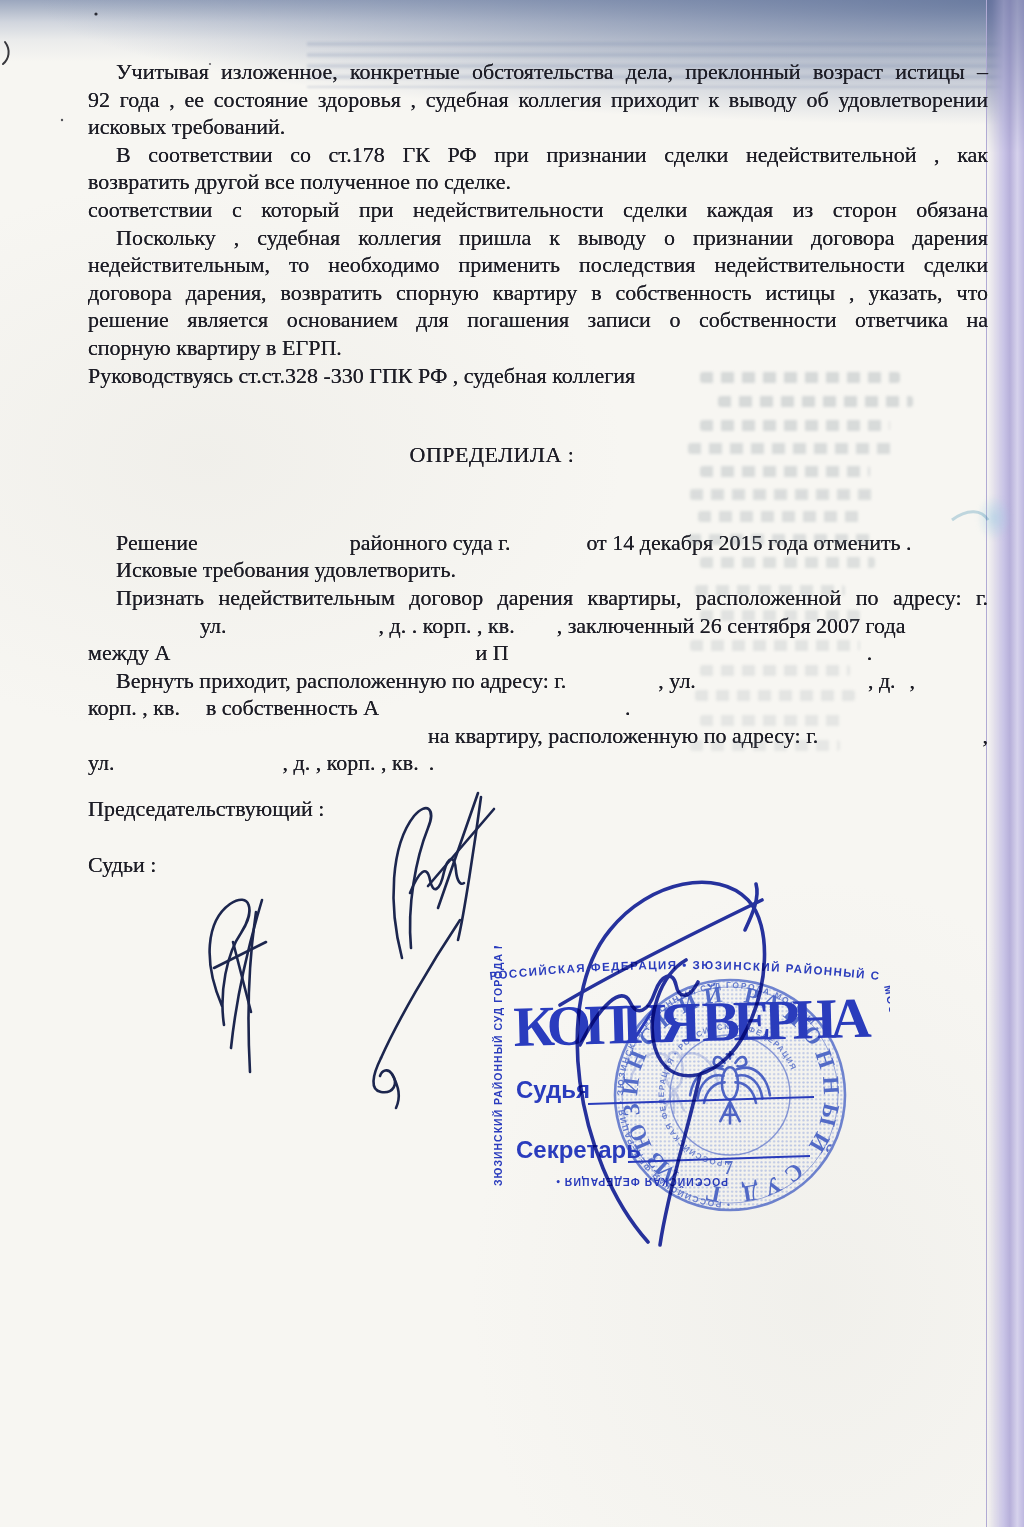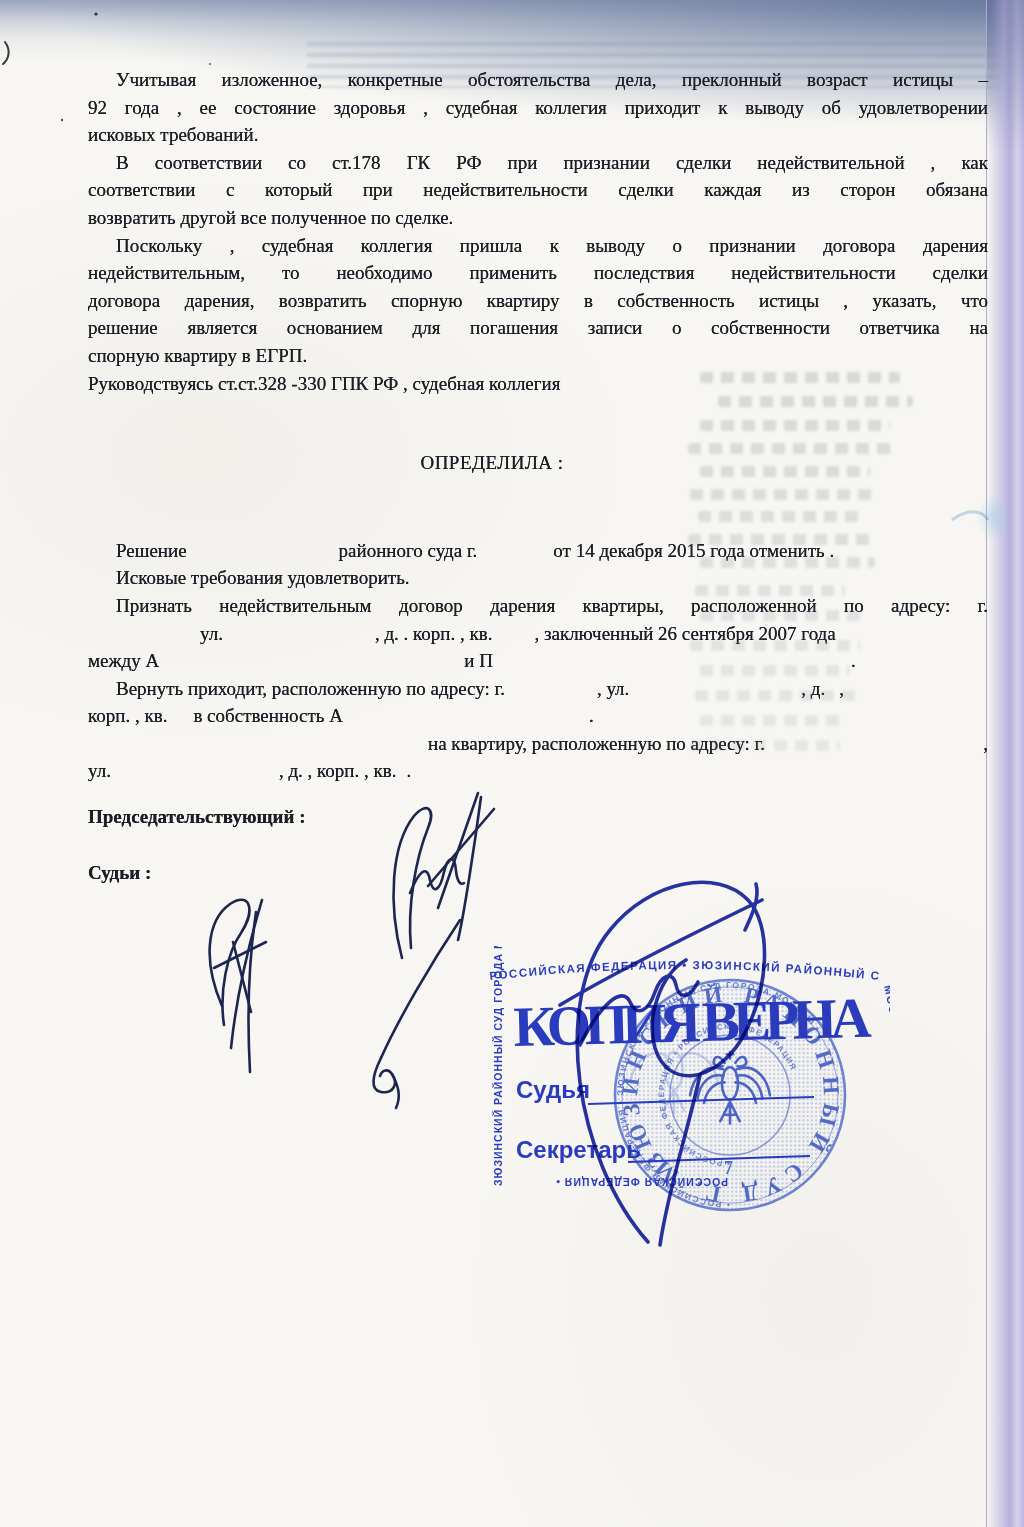--- a/index.html
+++ b/index.html
@@ -22,34 +22,34 @@
     filter:blur(1px);}
   
   .right-band{position:absolute;top:0;right:0;width:37px;height:100%;pointer-events:none;
     background:linear-gradient(90deg, transparent 0, rgba(185,178,220,.25) 15%, #c9c4e6 45%, #b7b0da 62%, #d6d2ec 82%, #beb8e0 100%);
     border-left:1px solid rgba(150,140,190,.35);}
   .right-band::before{content:"";position:absolute;inset:0 0 auto 0;height:170px;
     background:linear-gradient(180deg, rgba(92,104,150,.55), transparent 90%);}
   .right-band::after{content:"";position:absolute;left:-10px;top:495px;width:34px;height:46px;border-radius:50%;
     background:radial-gradient(ellipse, rgba(150,200,225,.5), transparent 70%);filter:blur(2px);}
   
-  .content{position:absolute;left:88px;top:66px;width:900px;font-size:19px;line-height:27.6px;}
+  .content{position:absolute;left:88px;top:58px;width:900px;font-size:22px;line-height:27.6px;}
   .content .ln{text-align:justify;text-align-last:justify;white-space:nowrap;
     text-shadow:0 0 .55px currentColor;}
   .content .ln.last{text-align-last:left;white-space:normal;}
   .ind{padding-left:28px;}
   .heading{margin-top:52px;text-align:center;transform:translateX(-46px);
     text-shadow:0 0 .6px currentColor;letter-spacing:.5px;}
   .op{margin-top:60px;}
   .op .ln{display:block;}
   .seg{display:inline-block;text-shadow:0 0 .55px currentColor;}
   .gap{display:inline-block;}
   .flexln{display:flex;text-shadow:0 0 .55px currentColor;}
   .flexln .push{margin-left:auto;}
-  .sig-label{margin-top:18px;text-shadow:0 0 .6px currentColor;font-weight:bold;}
+  .sig-label{margin-top:18px;text-shadow:0 0 .6px currentColor;}
   .sig-label.judges{margin-top:28px;}
   
   .ghost{position:absolute;pointer-events:none;height:11px;border-radius:3px;
     background:repeating-linear-gradient(90deg, rgba(128,142,150,.55) 0 13px, transparent 13px 21px);
     filter:blur(1.6px);}
   
   .overlay{position:absolute;left:0;top:0;pointer-events:none;}
   .stamp-svg{position:absolute;left:478px;top:946px;mix-blend-mode:multiply;pointer-events:none;}
   .sig-svg{mix-blend-mode:multiply;}
   .stamp-sans{font-family:"Liberation Sans", sans-serif;font-weight:bold;}
@@ -64,22 +64,22 @@
   <div class="right-band"></div>
 
   <div class="content">
     <div>
       <div class="ln ind">Учитывая изложенное, конкретные обстоятельства дела, преклонный возраст истицы –</div>
       <div class="ln">92 года , ее состояние здоровья , судебная коллегия приходит к выводу об удовлетворении</div>
       <div class="ln last">исковых требований.</div>
     </div>
     <div>
       <div class="ln ind">В соответствии со ст.178 ГК РФ при признании сделки недействительной , как</div>
+      <div class="ln last">возвратить другой все полученное по сделке.</div>
       <div class="ln">соответствии с который при недействительности сделки каждая из сторон обязана</div>
-      <div class="ln last">возвратить другой все полученное по сделке.</div>
     </div>
     <div>
       <div class="ln ind">Поскольку , судебная коллегия пришла к выводу о признании договора дарения</div>
       <div class="ln">недействительным, то необходимо применить последствия недействительности сделки</div>
       <div class="ln">договора дарения, возвратить спорную квартиру в собственность истицы , указать, что</div>
       <div class="ln">решение является основанием для погашения записи о собственности ответчика на</div>
       <div class="ln last">спорную квартиру в ЕГРП.</div>
     </div>
     <div class="ln last">Руководствуясь ст.ст.328 -330  ГПК  РФ , судебная  коллегия</div>
 

